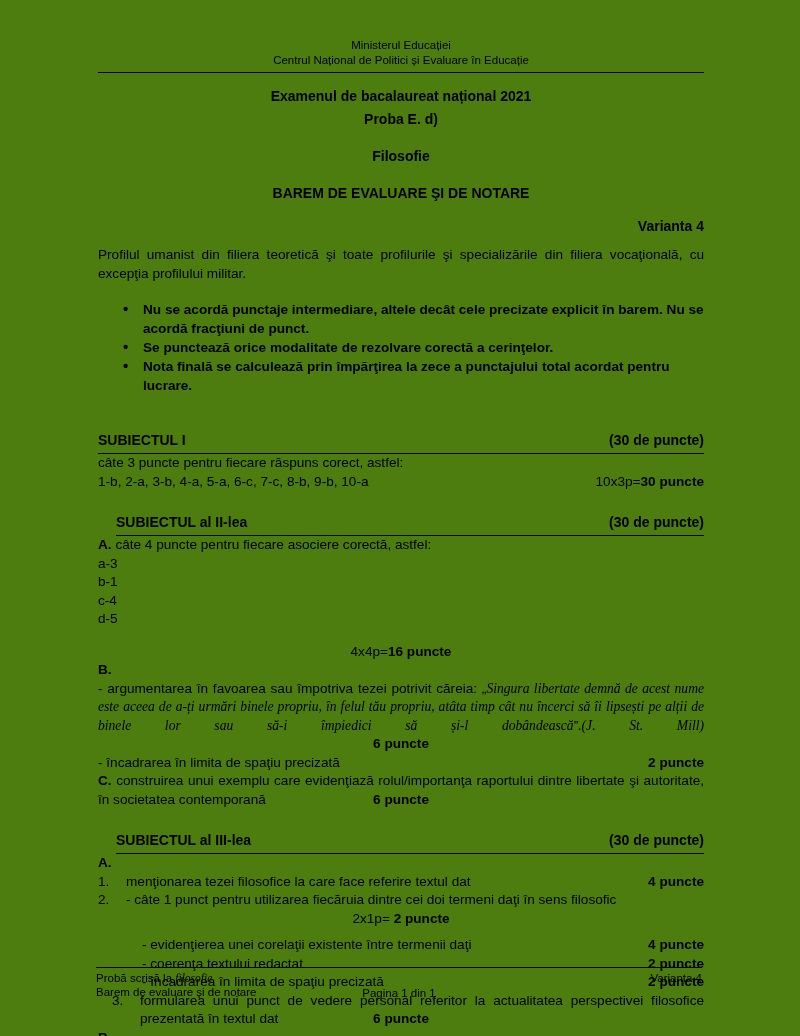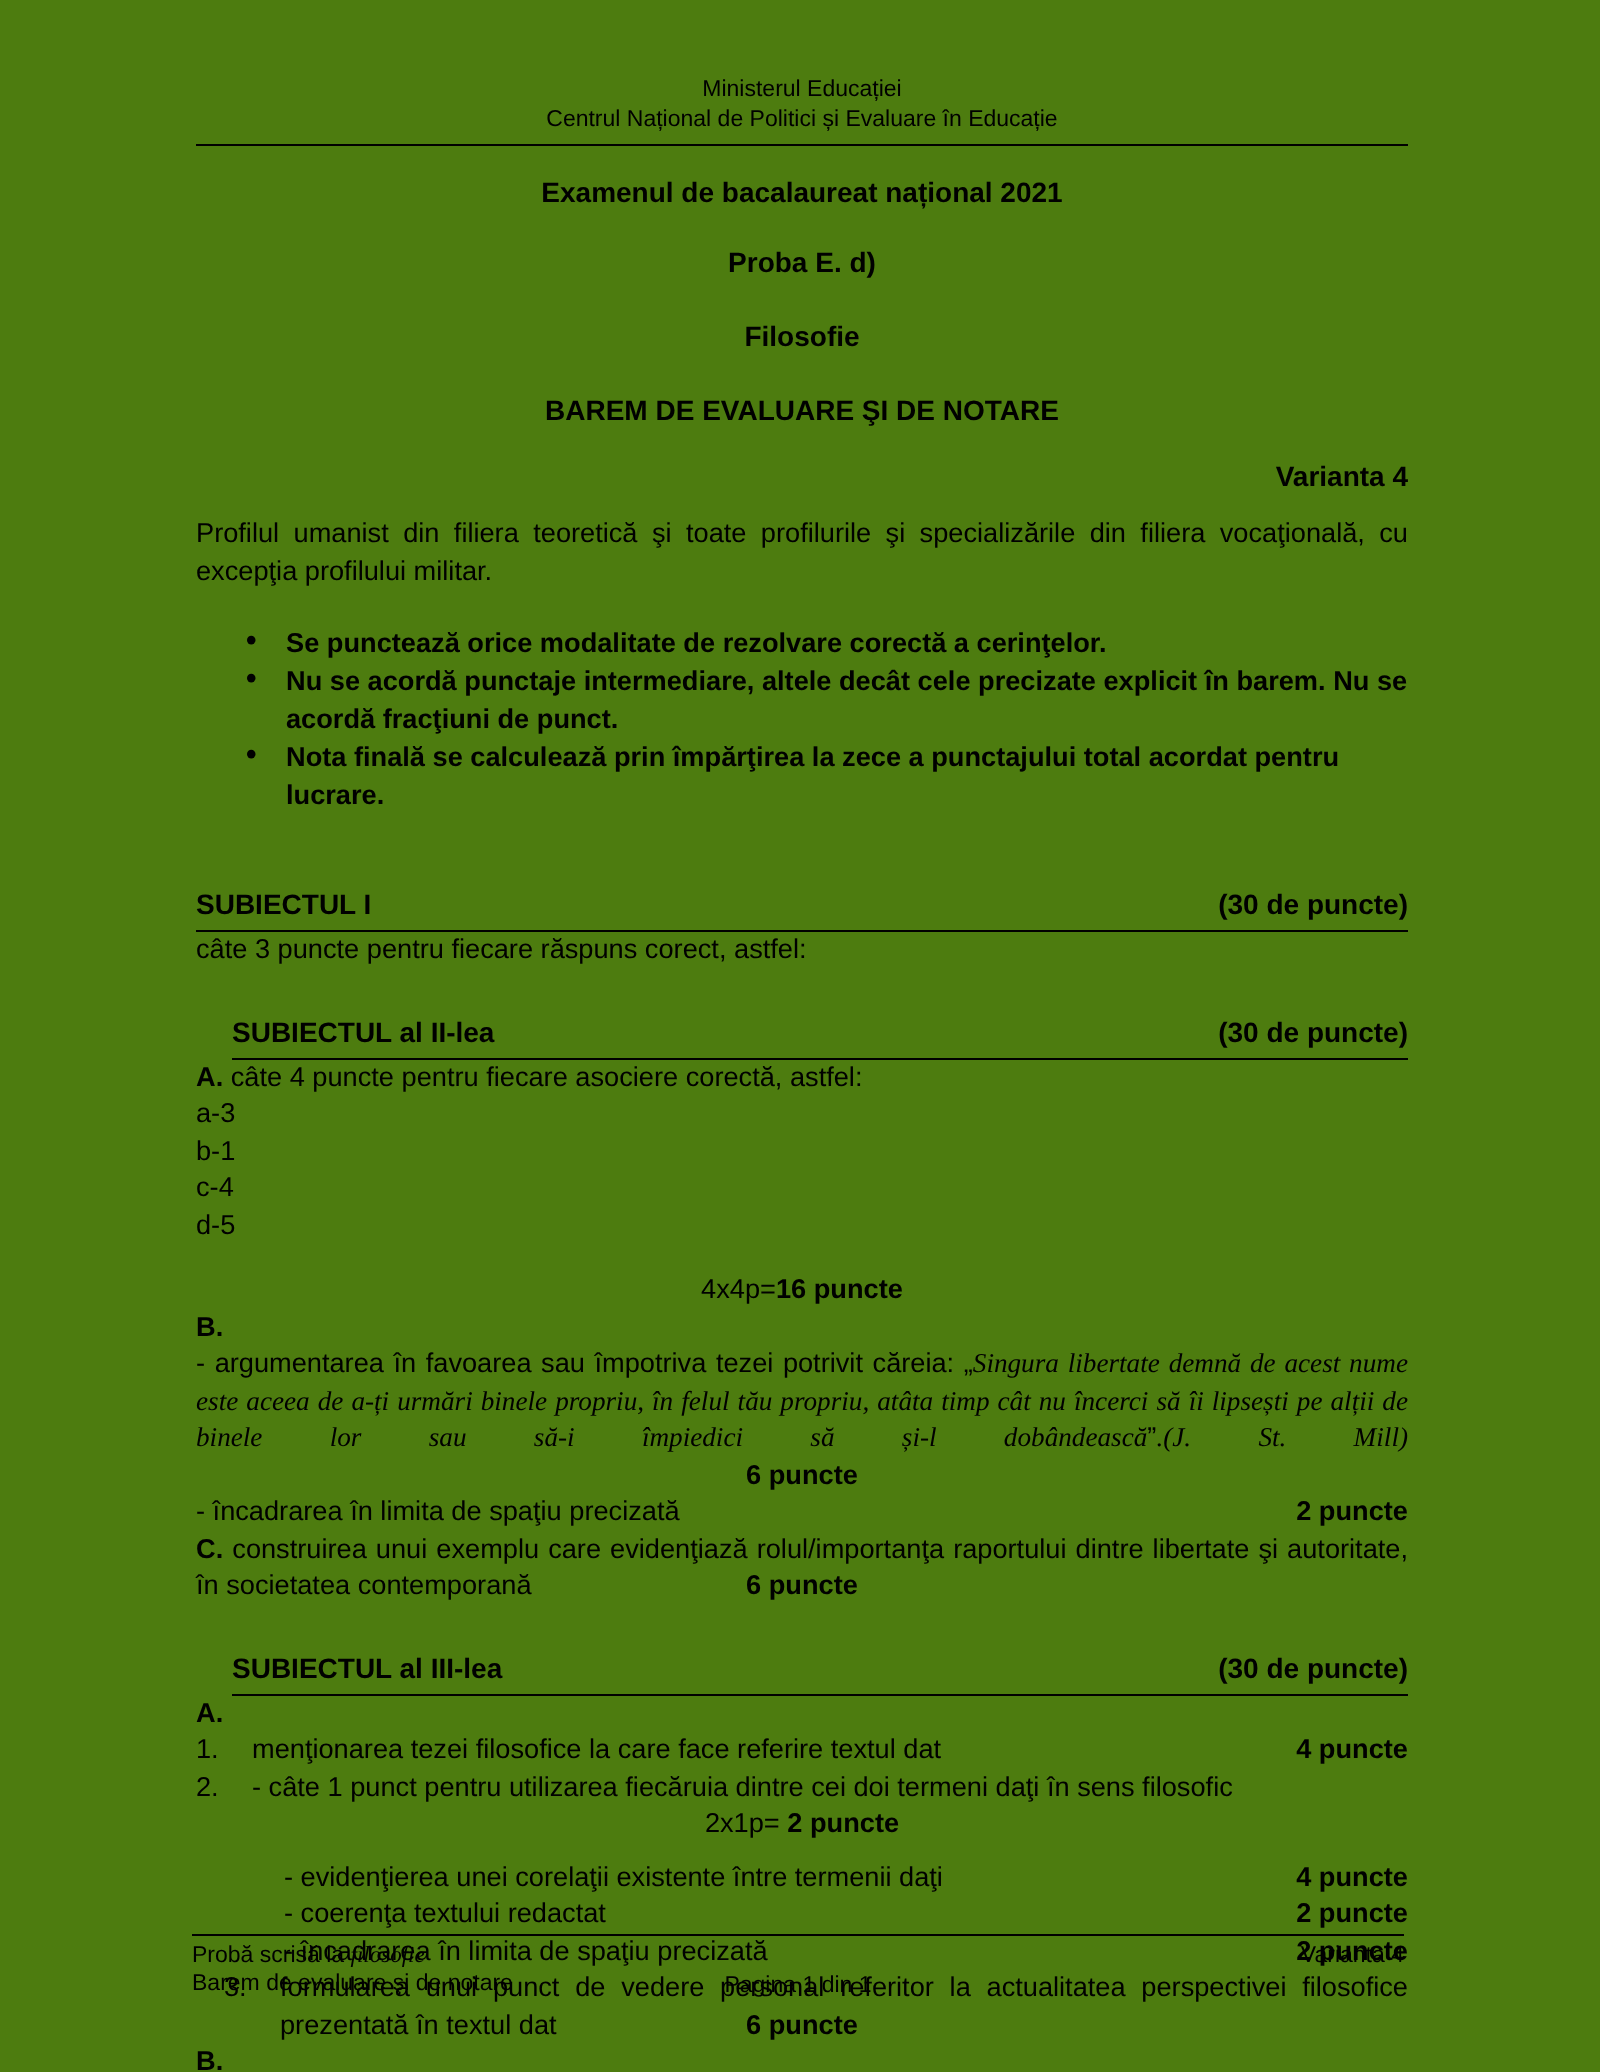--- a/index.html
+++ b/index.html
@@ -42,21 +42,21 @@
     height: 0;
   }
   .title-block {
     text-align: center;
     font-weight: bold;
     font-size: 14px;
     line-height: 19px;
     margin-top: 14px;
   }
   .title-block .sub {
-    margin-top: 16px;
+    margin-top: 4px;
   }
   .subject-line {
     text-align: center;
     font-weight: bold;
     font-size: 14px;
     margin-top: 19px;
   }
   .barem-line {
     text-align: center;
     font-weight: bold;
@@ -222,30 +222,34 @@
 
     <div class="subject-line">Filosofie</div>
 
     <div class="barem-line">BAREM DE EVALUARE ŞI DE NOTARE</div>
 
     <div class="varianta-line">Varianta 4</div>
 
     <div class="profile-para">Profilul umanist din filiera teoretică şi toate profilurile şi specializările din filiera vocaţională, cu excepţia profilului militar.</div>
 
     <ul class="notes">
+      <li>Nu se acordă punctaje intermediare, altele decât cele precizate explicit în barem. Nu se acordă fracţiuni de punct.</li>
       <li>Se punctează orice modalitate de rezolvare corectă a cerinţelor.</li>
-      <li>Nu se acordă punctaje intermediare, altele decât cele precizate explicit în barem. Nu se acordă fracţiuni de punct.</li>
       <li>Nota finală se calculează prin împărţirea la zece a punctajului total acordat pentru lucrare.</li>
     </ul>
 
     <div class="section-head first">
       <span>SUBIECTUL I</span>
       <span>(30 de puncte)</span>
     </div>
     <div class="line">câte 3 puncte pentru fiecare răspuns corect, astfel:</div>
+    <div class="row">
+      <span class="left">1-b, 2-a, 3-b, 4-a, 5-a, 6-c, 7-c, 8-b, 9-b, 10-a</span>
+      <span class="right"><span style="font-weight:normal">10x3p=</span><span>30 puncte</span></span>
+    </div>
 
     <div class="section-head next">
       <span>SUBIECTUL al II-lea</span>
       <span>(30 de puncte)</span>
     </div>
 
     <div class="line"><b>A.</b> <span>câte 4 puncte pentru fiecare asociere corectă, astfel:</span></div>
 
     <div class="line">a-3</div>
     <div class="line">b-1</div>

